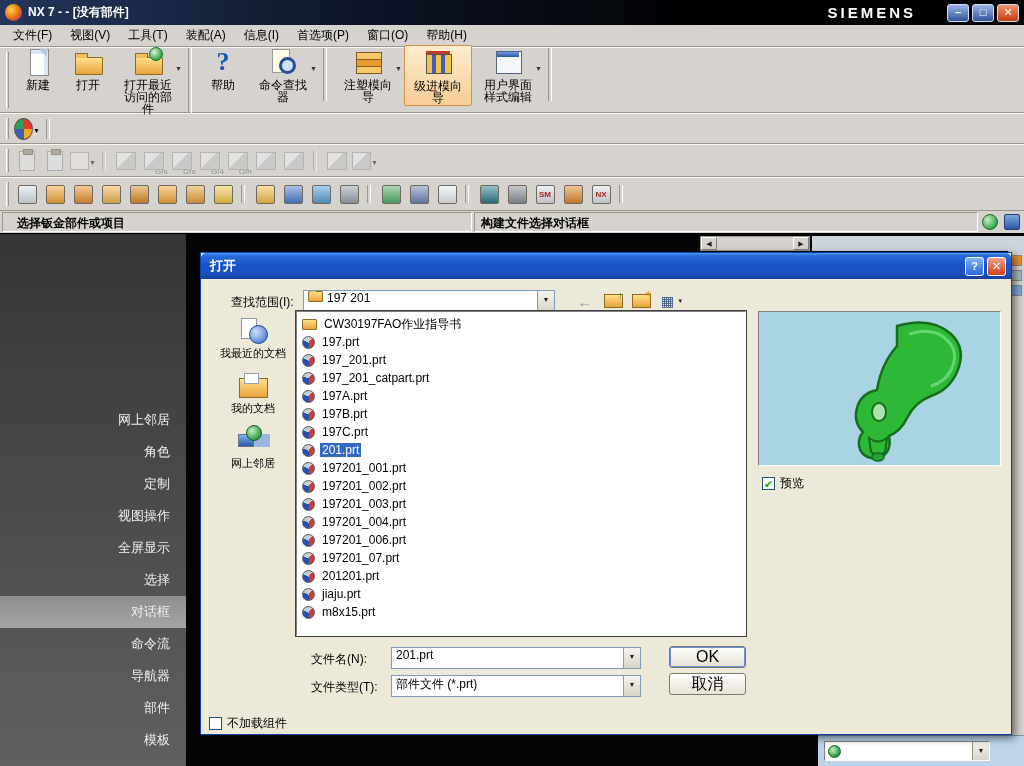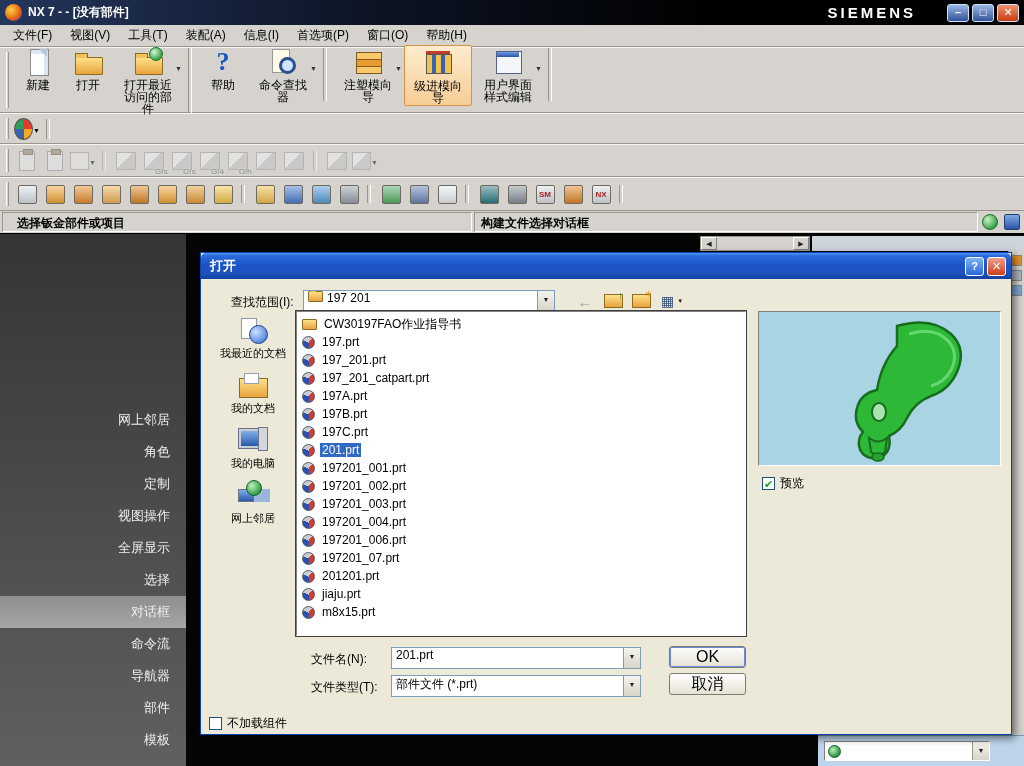--- a/index.html
+++ b/index.html
@@ -575,24 +575,20 @@
             <div class="picon"></div>
             <div class="plabel">我最近的文档</div>
           </div>
 
 
           <div class="place ic-my-docs">
             <div class="picon"></div>
             <div class="plabel">我的文档</div>
           </div>
 
-          <div class="place ic-my-computer">
-            <div class="picon"></div>
-            <div class="plabel">我的电脑</div>
-          </div>
 
           <div class="place ic-network">
             <div class="picon"></div>
             <div class="plabel">网上邻居</div>
           </div>
 
       </div>
 
       <div class="filelist">
 

